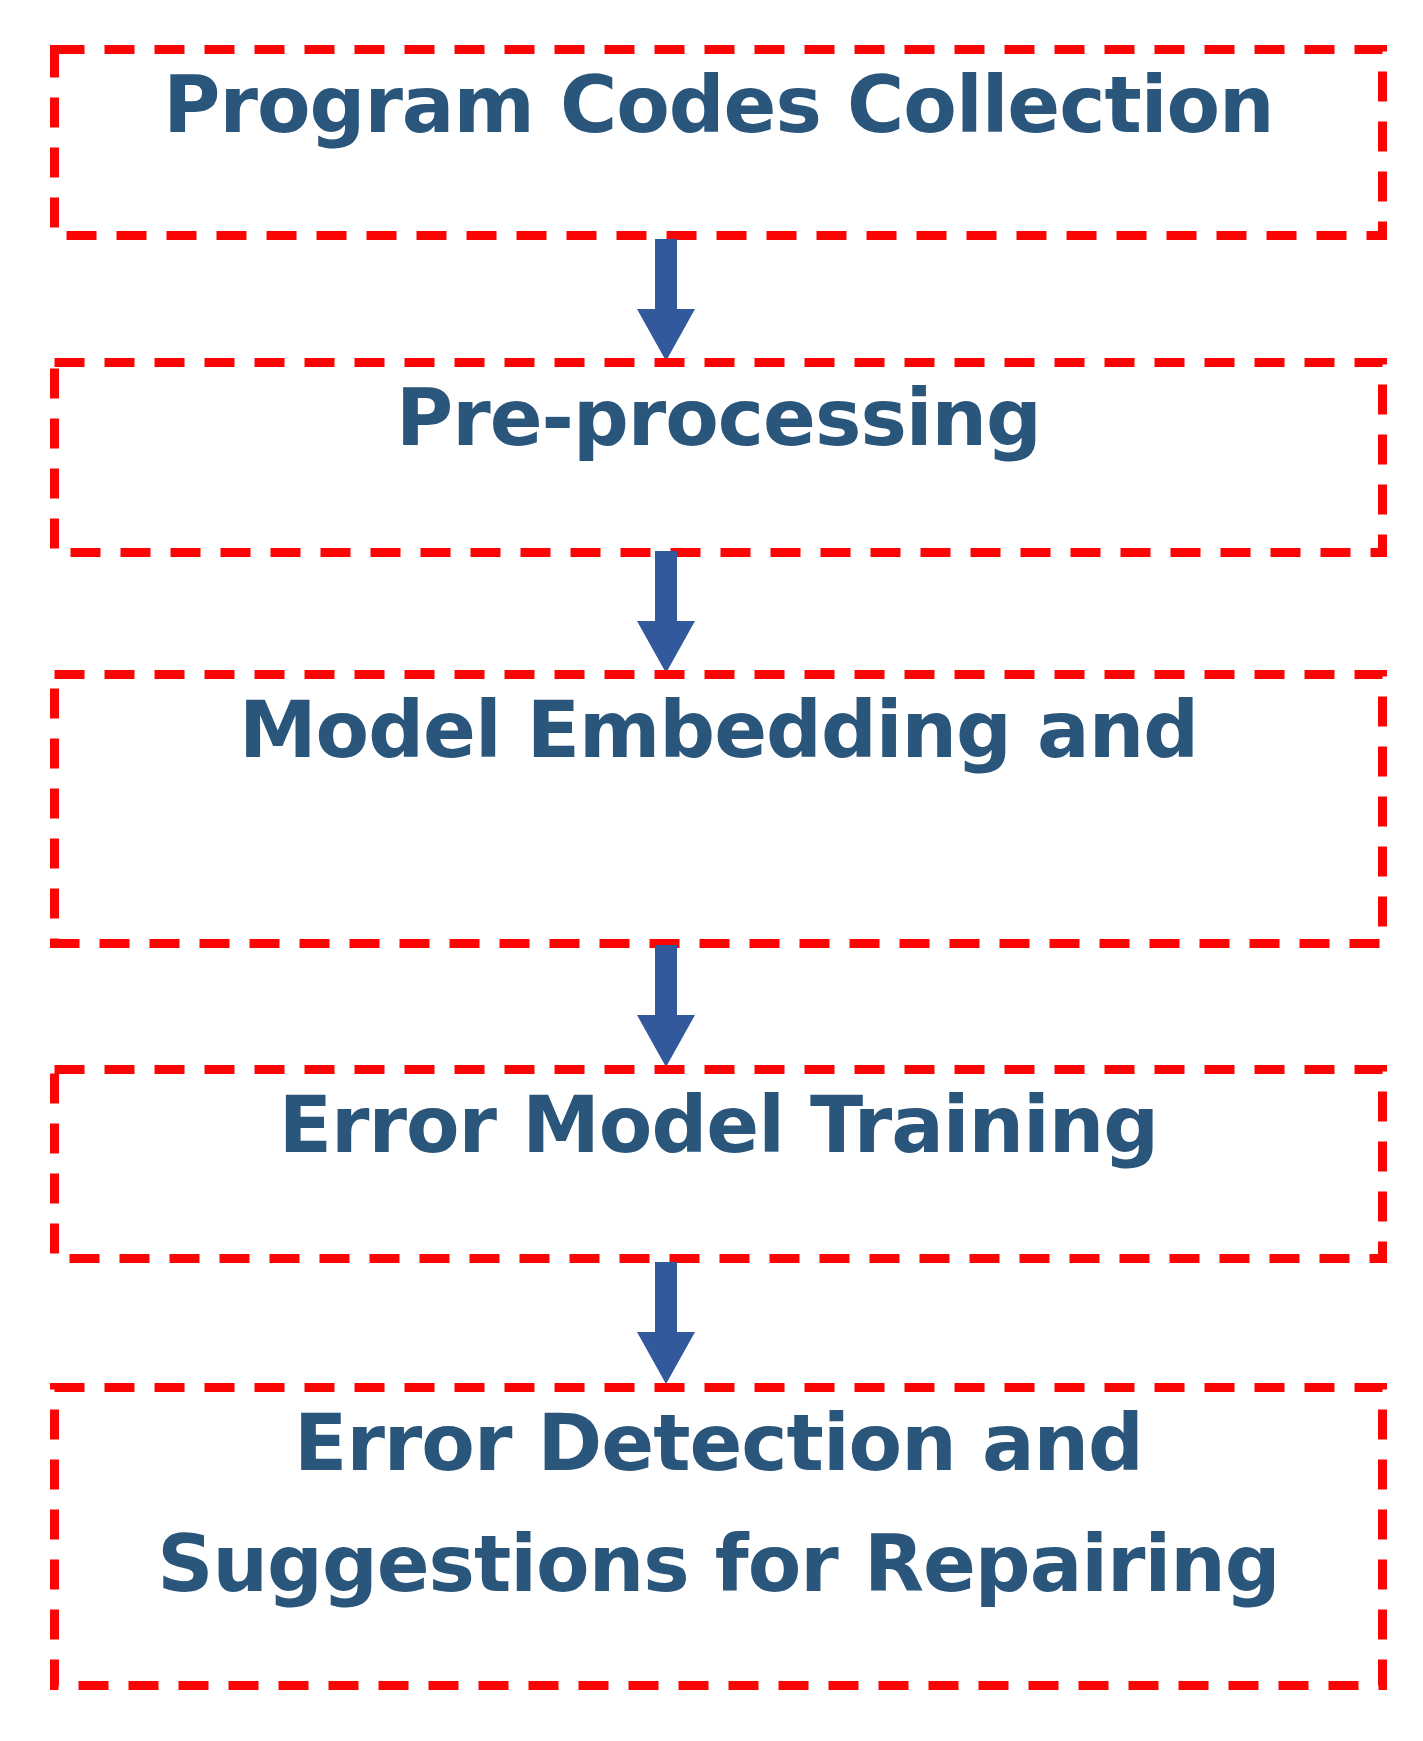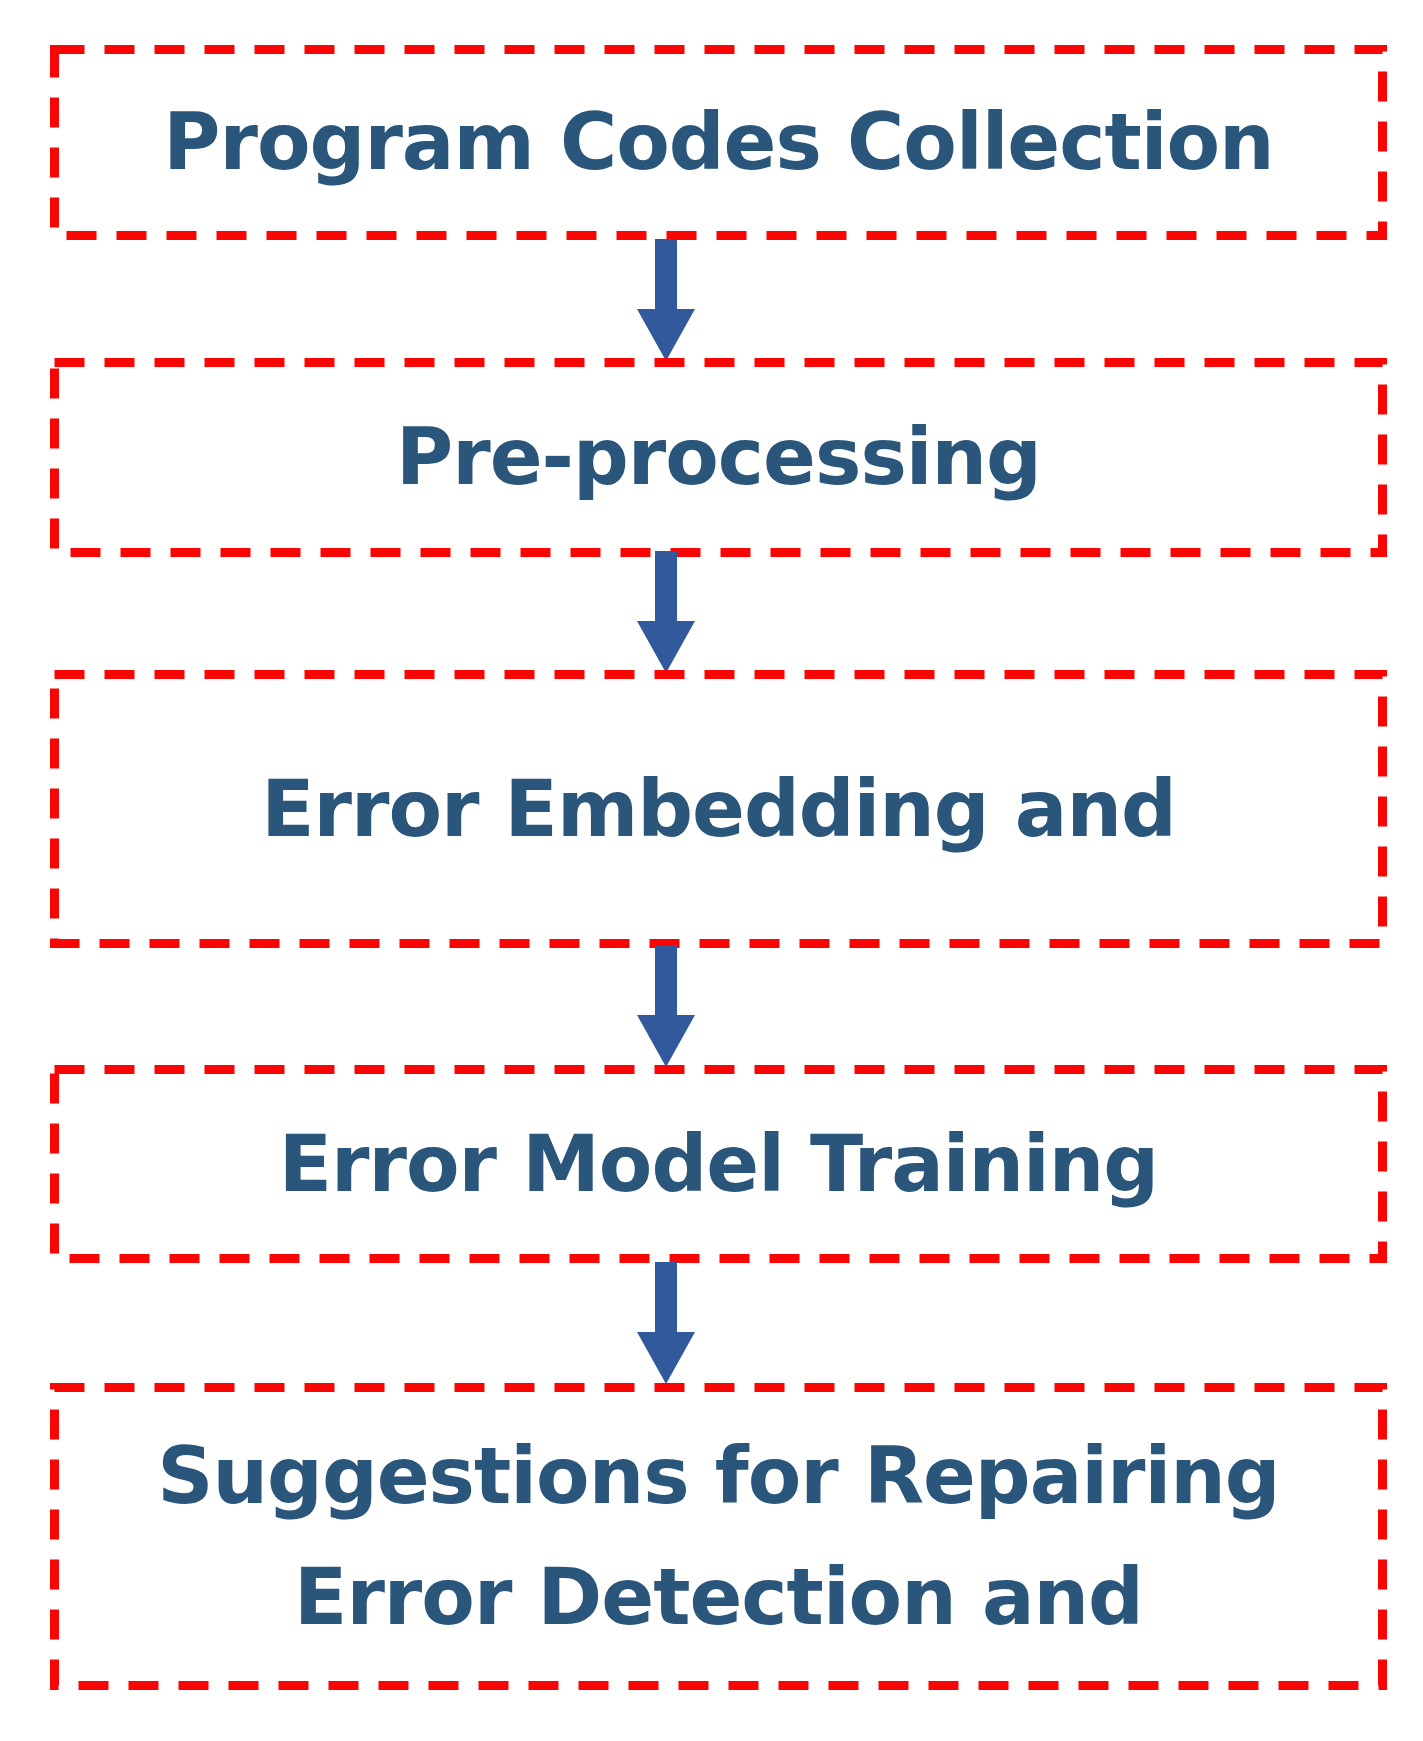--- a/index.html
+++ b/index.html
@@ -15,21 +15,21 @@
     overflow: hidden;
     font-family: "DejaVu Sans", "Liberation Sans", sans-serif;
   }
   .flow-box {
     position: absolute;
     left: 50px;
     width: 1337px;
     display: flex;
     flex-direction: column;
     align-items: center;
-    justify-content: center;
+    justify-content: flex-start;
     box-sizing: border-box;
   }
   .border-svg {
     position: absolute;
     top: 0;
     left: 0;
     pointer-events: none;
   }
   .box-label {
     position: relative;
@@ -89,21 +89,21 @@
 
   <svg class="arrow" id="arrow-1" viewBox="0 0 58 122">
     <polygon points="18,0 40,0 40,70 58,70 29,122 0,70 18,70" fill="#33599D"></polygon>
   </svg>
 
   <div class="flow-box" id="box-2">
     <svg class="border-svg" width="1337" height="278">
       <rect x="4.5" y="4.5" width="1328" height="269" fill="none" stroke-width="9" stroke-dasharray="30 20" stroke="#FA0404"></rect>
     </svg>
     <div class="box-label">
-      <span class="line">Error Embedding and</span>
+      <span class="line">Model Embedding and</span>
     </div>
   </div>
 
   <svg class="arrow" id="arrow-2" viewBox="0 0 58 122">
     <polygon points="18,0 40,0 40,70 58,70 29,122 0,70 18,70" fill="#33599D"></polygon>
   </svg>
 
   <div class="flow-box" id="box-3">
     <svg class="border-svg" width="1337" height="198">
       <rect x="4.5" y="4.5" width="1328" height="189" fill="none" stroke-width="9" stroke-dasharray="30 20" stroke="#FA0404"></rect>
@@ -115,18 +115,18 @@
 
   <svg class="arrow" id="arrow-3" viewBox="0 0 58 122">
     <polygon points="18,0 40,0 40,70 58,70 29,122 0,70 18,70" fill="#33599D"></polygon>
   </svg>
 
   <div class="flow-box" id="box-4">
     <svg class="border-svg" width="1337" height="307">
       <rect x="4.5" y="4.5" width="1328" height="298" fill="none" stroke-width="9" stroke-dasharray="30 20" stroke="#FA0404"></rect>
     </svg>
     <div class="box-label">
+      <span class="line">Error Detection and</span>
       <span class="line">Suggestions for Repairing</span>
-      <span class="line">Error Detection and</span>
     </div>
   </div>
 
 </div>
 
 </body></html>

